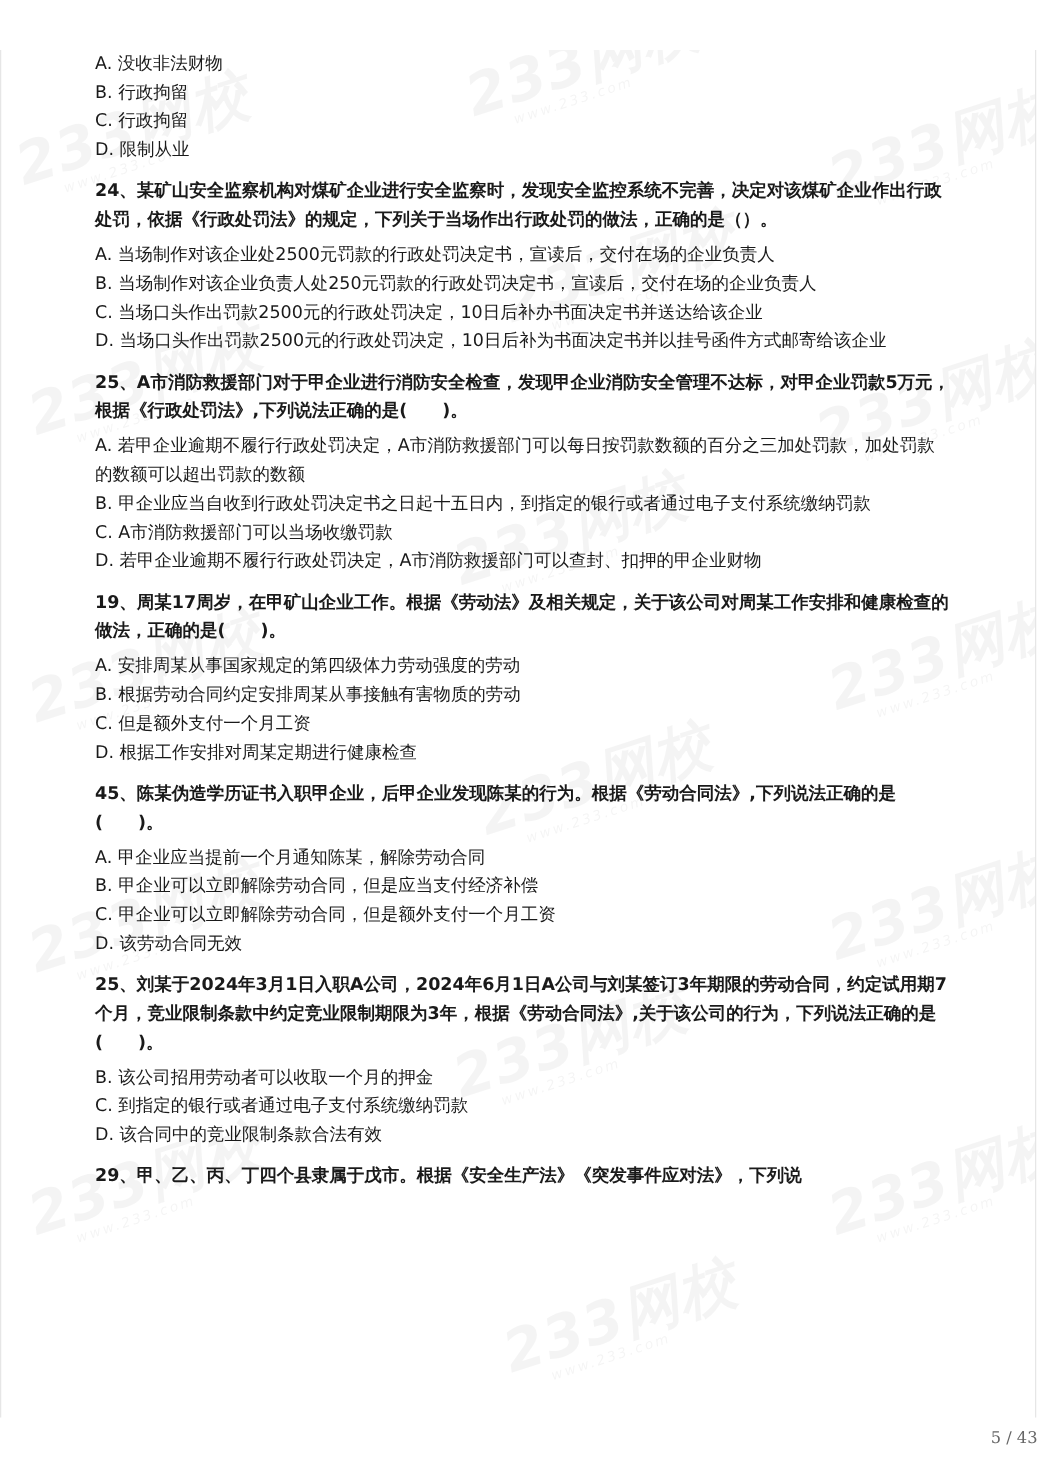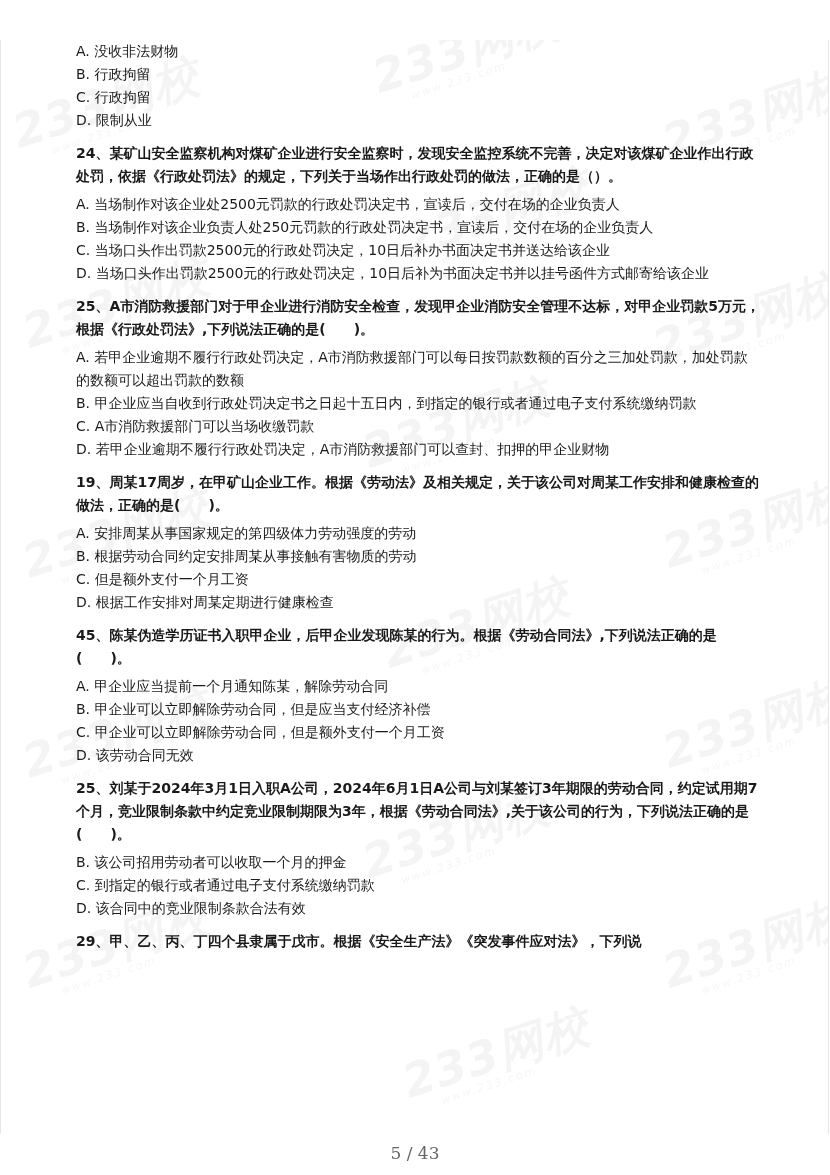--- a/index.html
+++ b/index.html
@@ -53,23 +53,23 @@
     }
     .block { margin: 0; }
     .opts { margin-bottom: 10px; }
     .question { margin-bottom: 5px; font-weight: bold; }
     .line { display: block; white-space: normal; }
     .footer {
       position: absolute;
       left: 0;
       width: 830px;
       top: 1143px;
-      text-align: center;
+      text-align: right;
       font-family: "DejaVu Serif", "Liberation Serif", serif;
-      font-size: 17px;
+      font-size: 13px;
       color: #666666;
     }
   </style>
 </head>
 <body>
 
 <div class="page">
   <div class="watermark-layer">
     <div class="wm" style="left:10px;top:40px;"><span class="big">233网校</span><span class="small">www.233.com</span></div>
     <div class="wm" style="left:370px;top:-15px;"><span class="big">233网校</span><span class="small">www.233.com</span></div>

